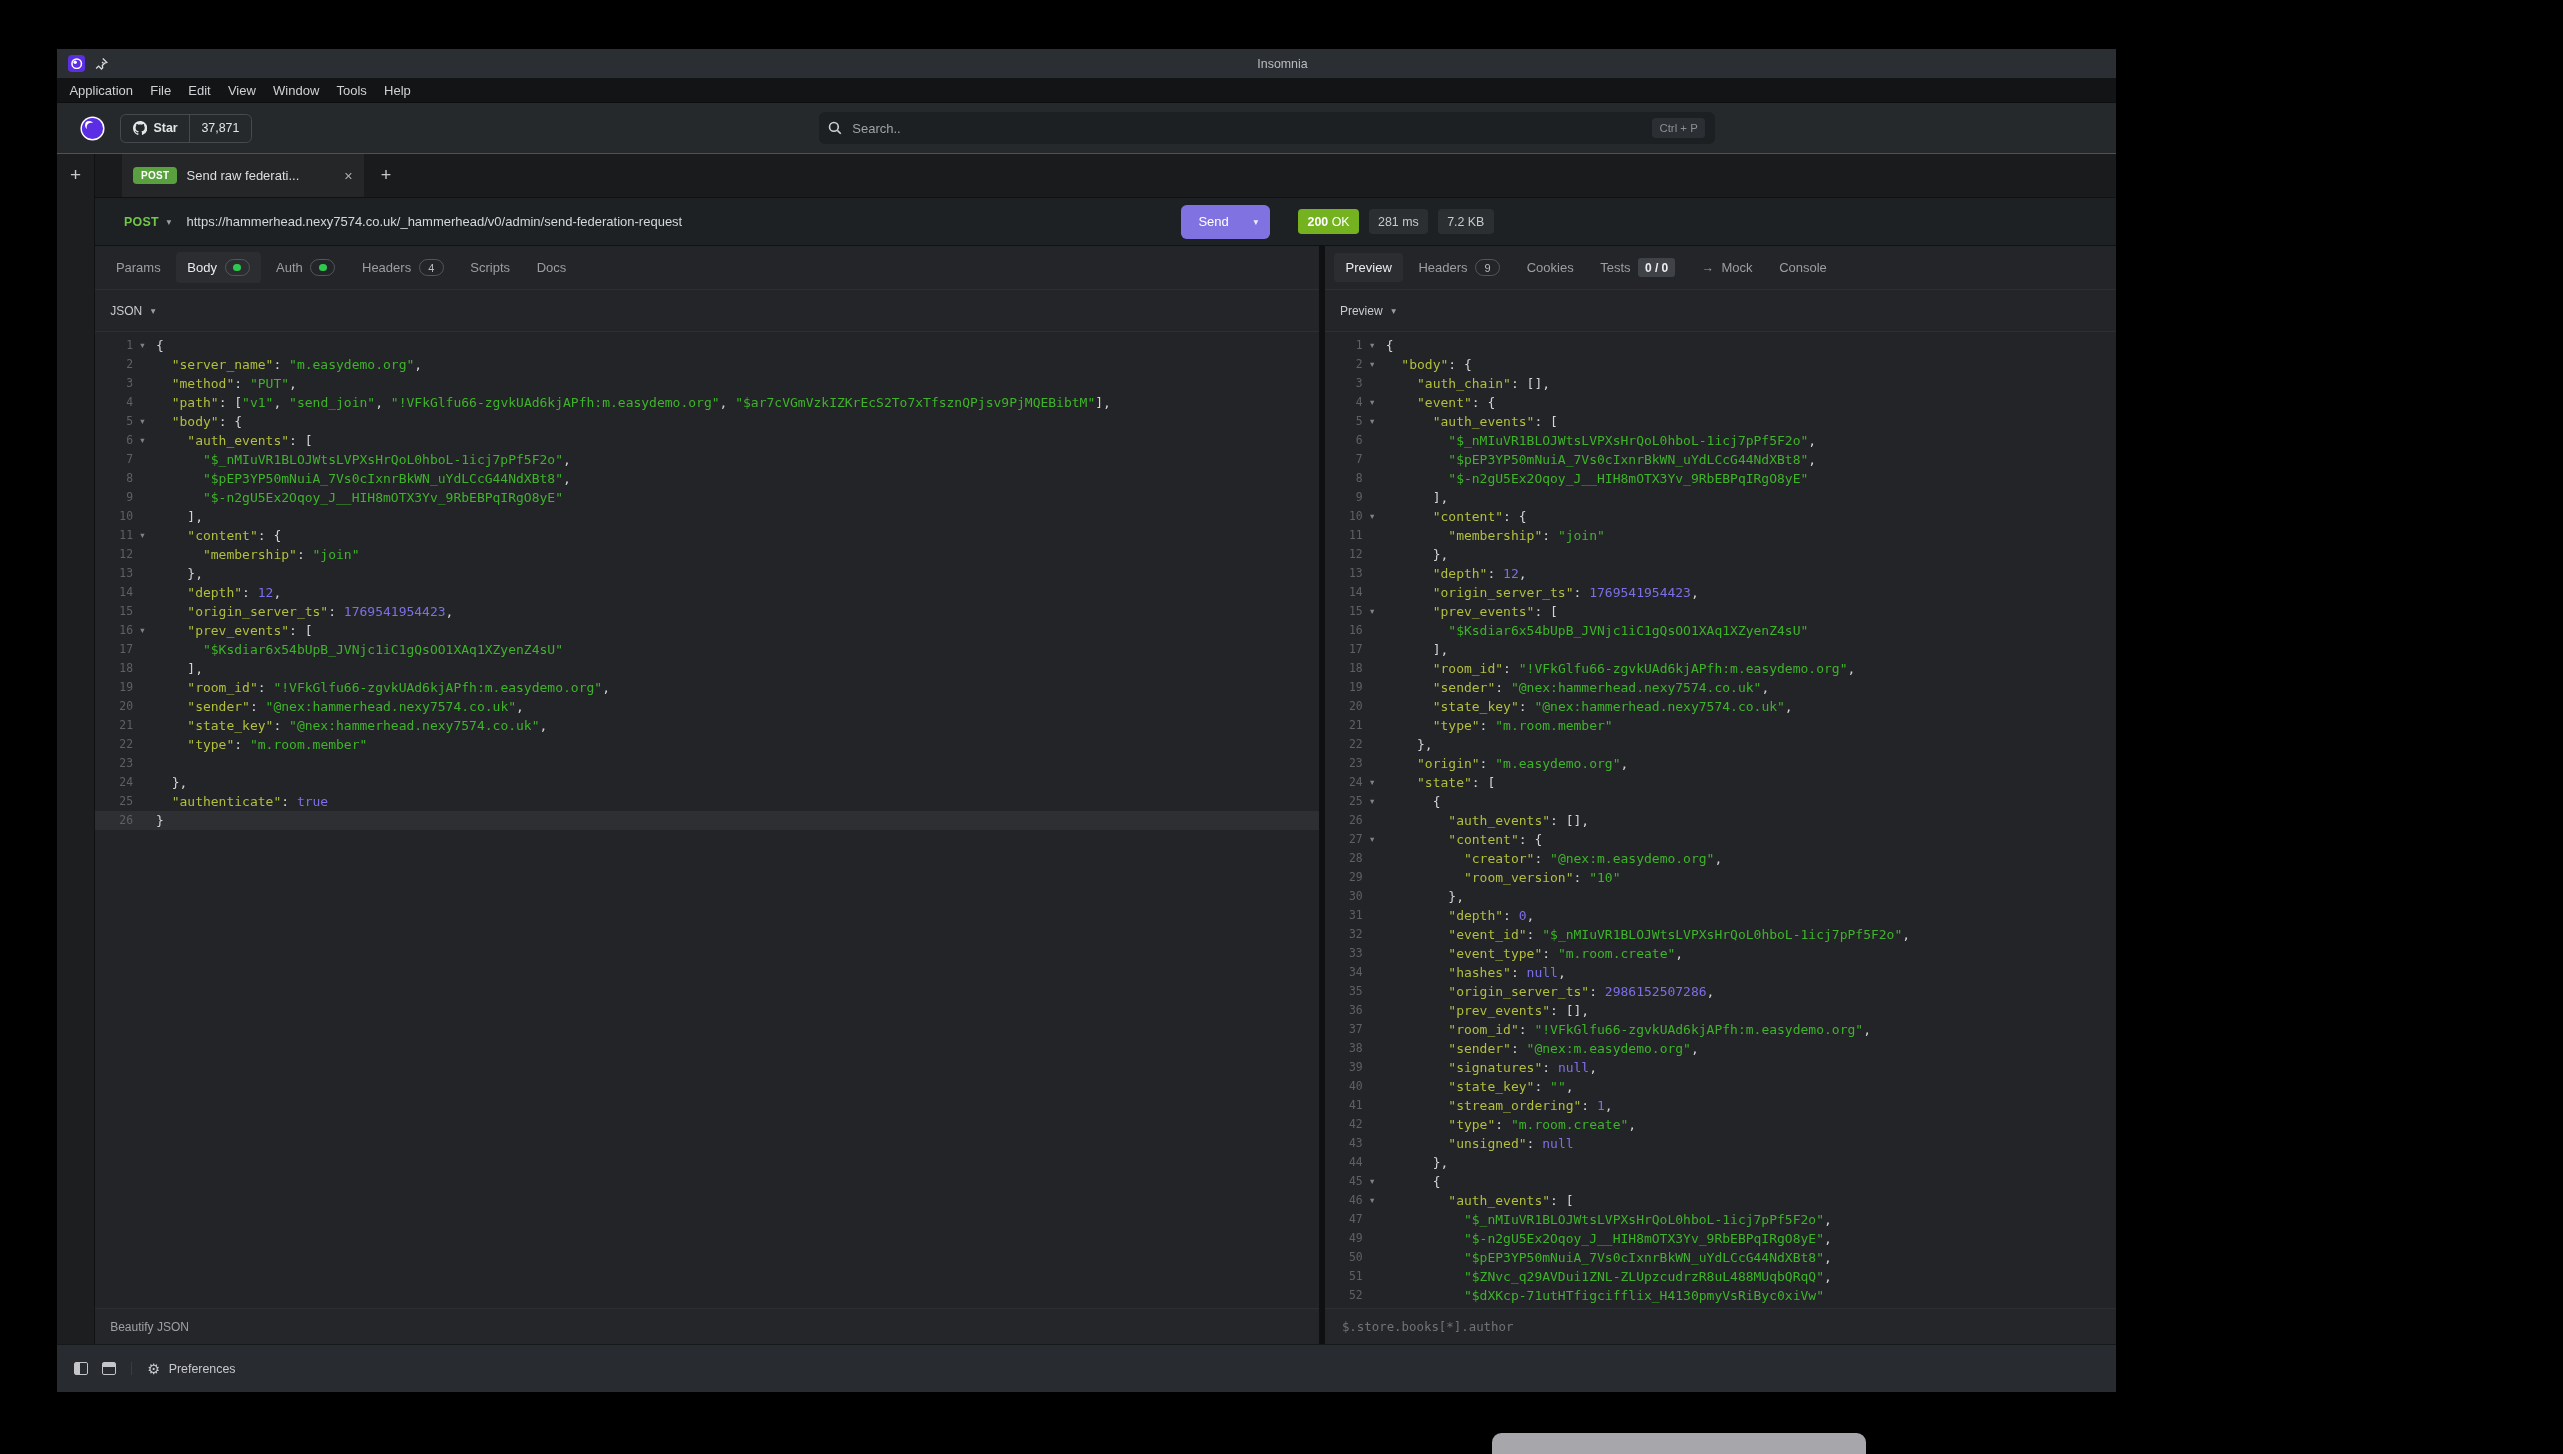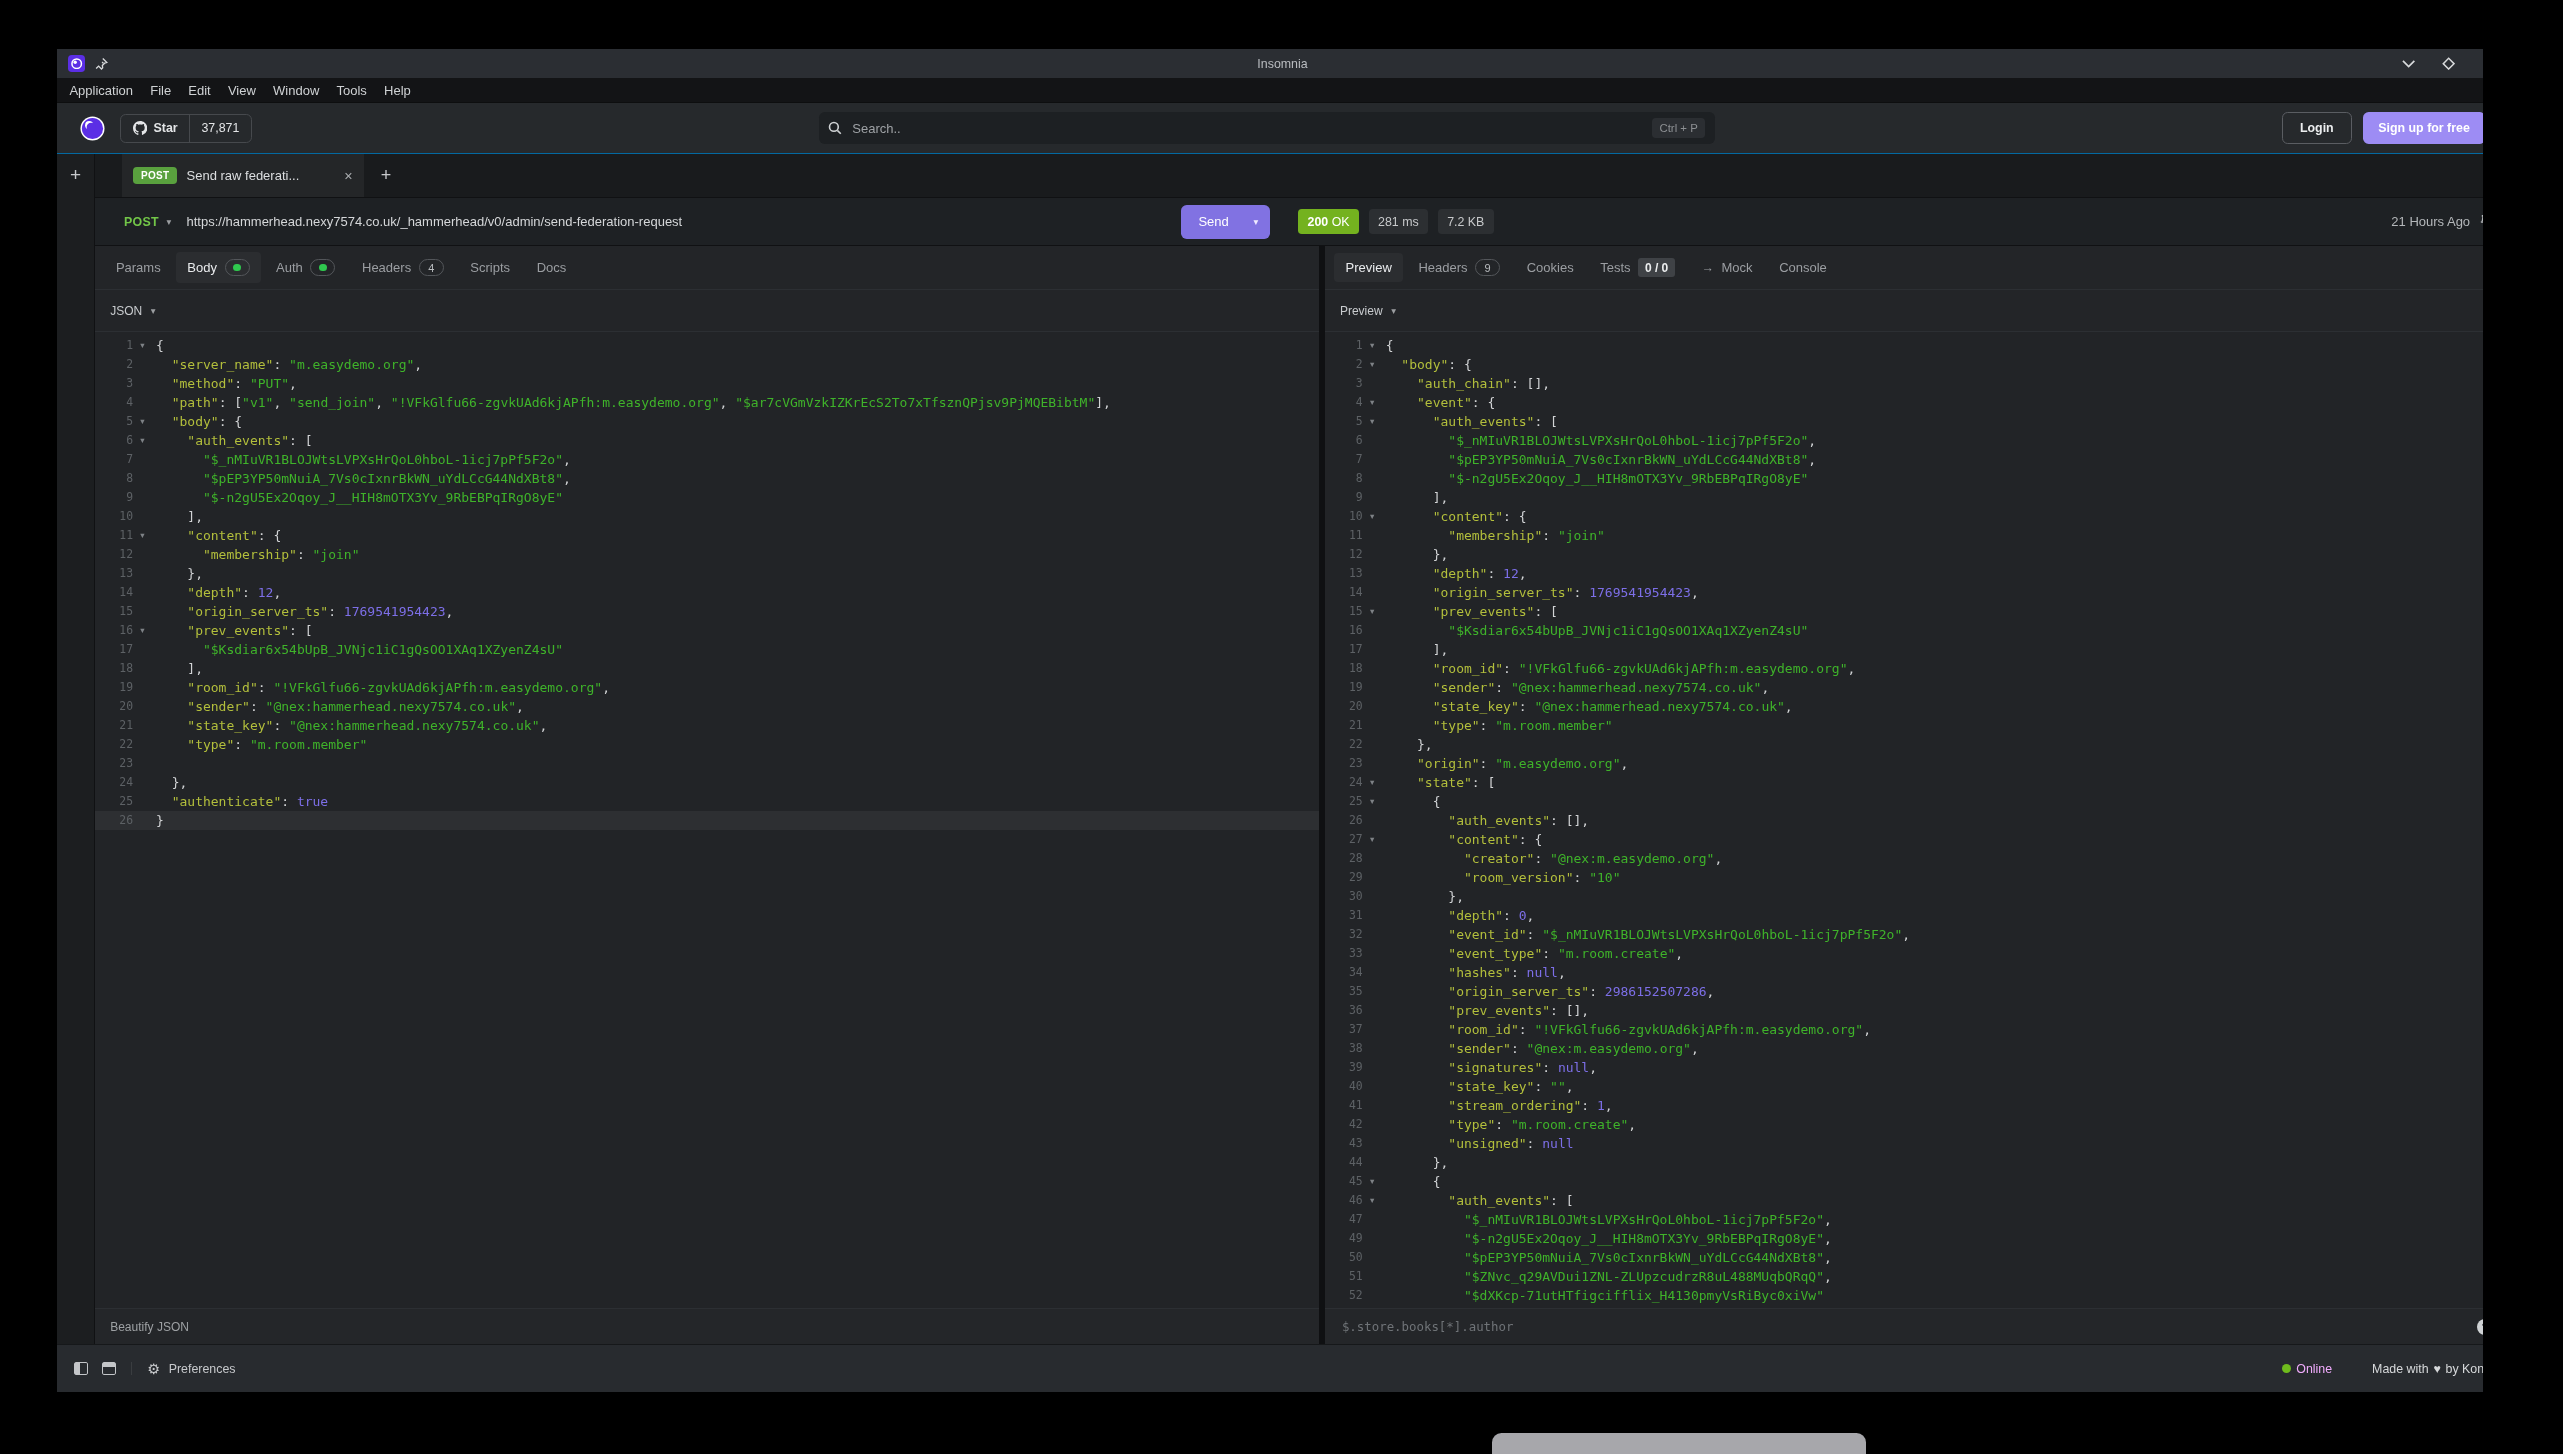--- a/index.html
+++ b/index.html
@@ -1,17 +1,17 @@
 <!DOCTYPE html>
 <html><head>
 <meta charset="utf-8">
 <style>
   html,body{margin:0;padding:0;background:#000;}
   *{box-sizing:border-box;}
-  .stage{position:relative;width:2483px;height:1454px;background:#000;overflow:hidden;
+  .stage{position:relative;width:2116px;height:1454px;background:#000;overflow:hidden;
          font-family:"Liberation Sans",sans-serif;color:#d6d8da;}
   .window{position:absolute;left:57px;top:49px;width:2451px;height:1343px;
           display:flex;flex-direction:column;background:#222427;}
 
   
   .titlebar{flex:0 0 29px;background:#2b2e33;display:flex;align-items:center;position:relative;padding:0 11.4px;}
   .titlebar .appicon{width:17px;height:17px;border-radius:3.8px;background:#5b2ee5;display:flex;align-items:center;justify-content:center;margin-right:9.5px;}
   .titlebar .title{position:absolute;left:0;right:0;text-align:center;font-size:12.4px;color:#b9bcc0;}
   .tb-controls{margin-left:auto;display:flex;gap:25px;align-items:center;z-index:2;}
   .tb-btn{width:15.2px;height:15.2px;display:flex;align-items:center;justify-content:center;color:#d8dadc;cursor:default;}

